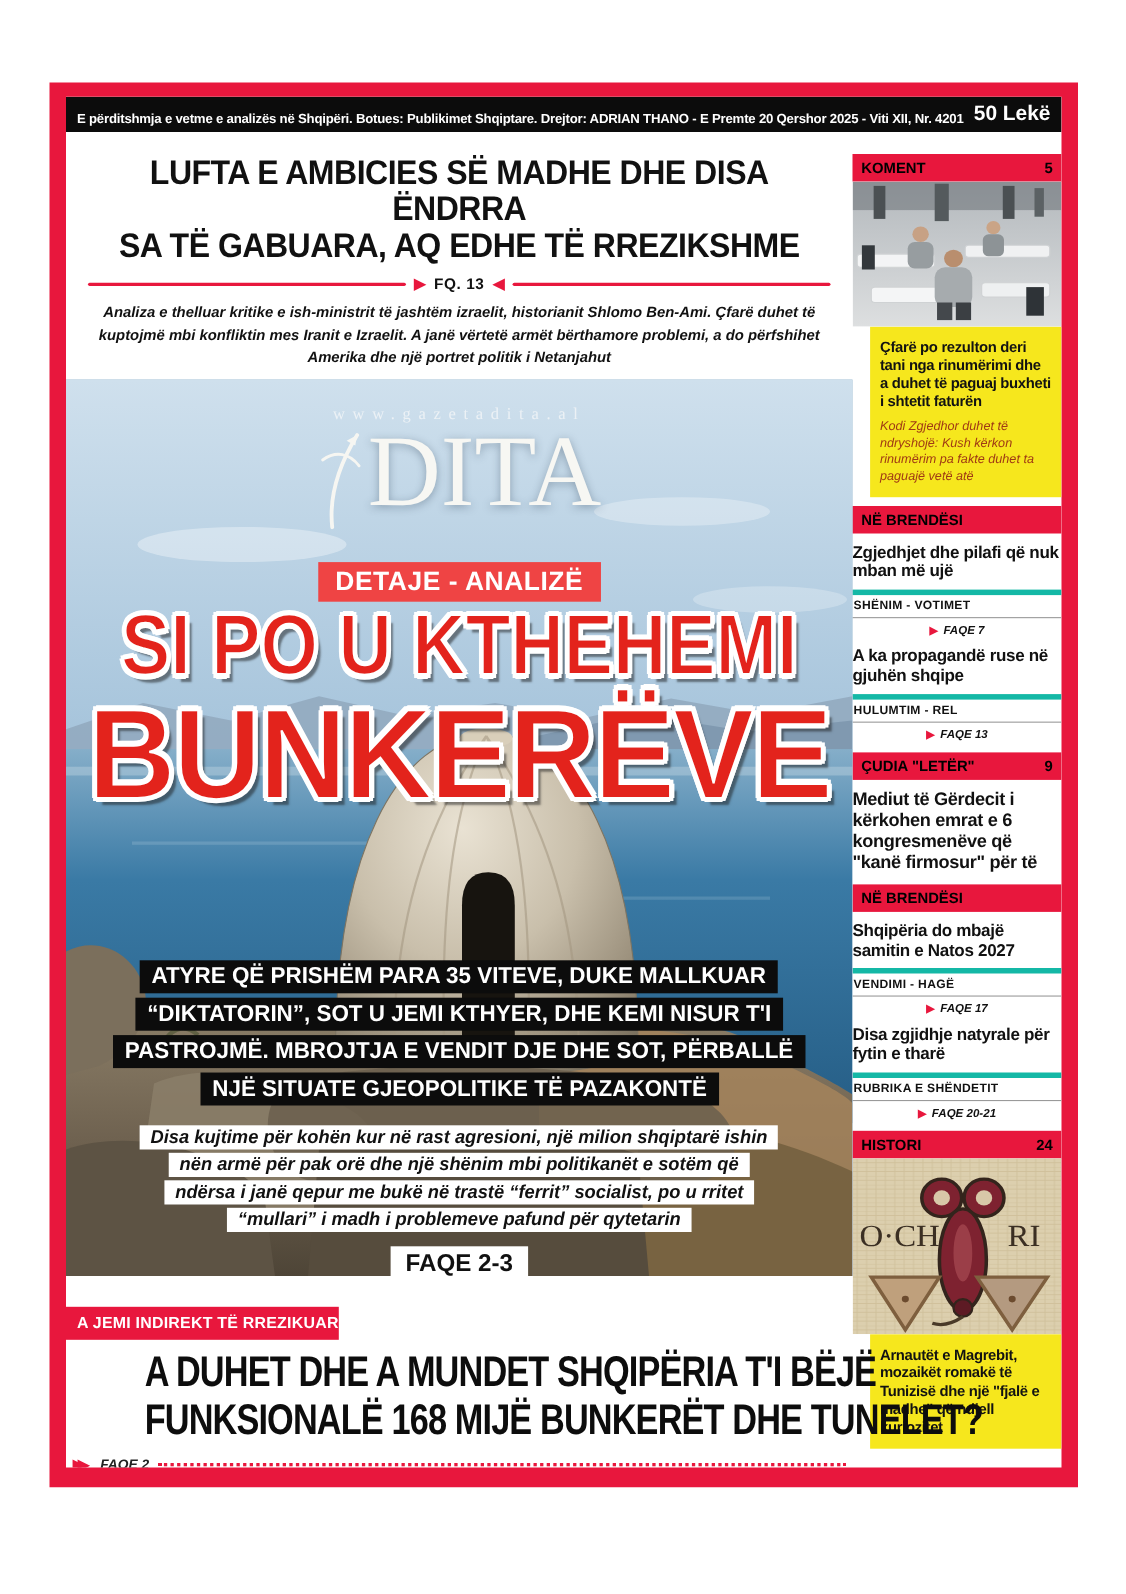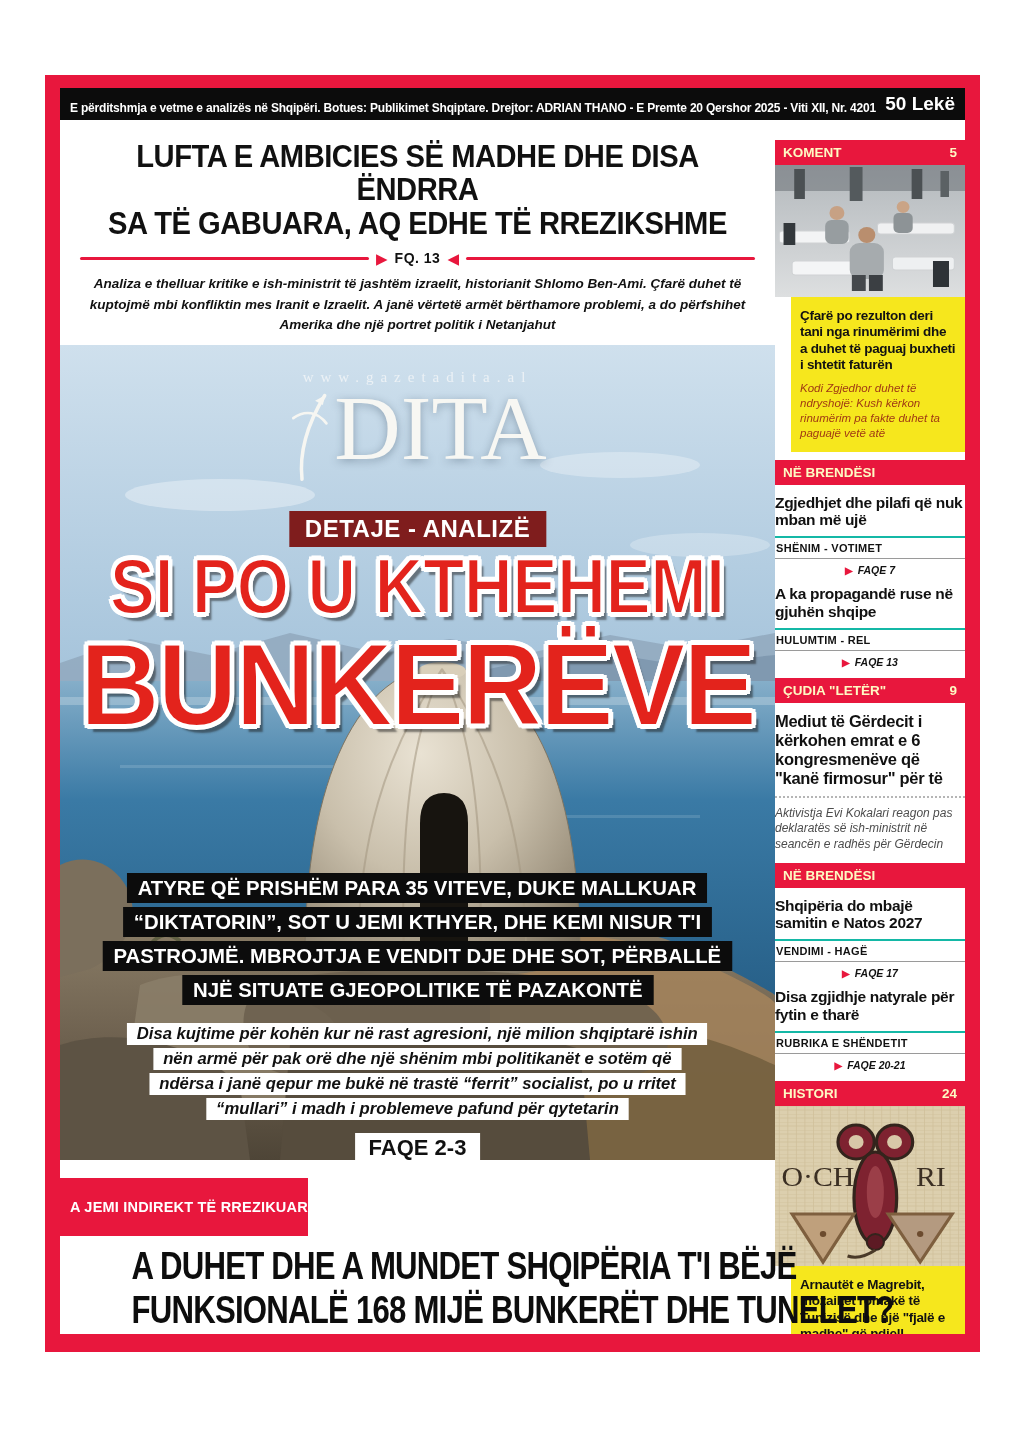--- a/index.html
+++ b/index.html
@@ -30,58 +30,58 @@
   .deck{font-style:italic;font-weight:bold;font-size:13.5px;text-align:center;line-height:1.5;margin:8px 4px 10px;}
   
   .hero{position:relative;height:815px;overflow:hidden;background:#9dbdd4;}
   .scene{position:absolute;inset:0;width:100%;height:100%;}
   .logo-block{position:absolute;top:24px;left:0;right:0;text-align:center;}
   .logo-site{font-family:"Liberation Serif",serif;font-size:15px;letter-spacing:7px;color:#f0f4f7;opacity:.9;}
   .logo-word{display:flex;justify-content:center;align-items:flex-start;gap:4px;
     font-family:"Liberation Serif",serif;font-size:92px;line-height:.92;color:#f7f7f3;
     text-shadow:0 2px 8px rgba(50,70,90,.4);}
   .sword{margin-top:6px;}
-  .kicker{position:absolute;top:166px;left:50%;transform:translateX(-50%);background:#7f1d1d;color:#fff;
+  .kicker{position:absolute;top:166px;left:50%;transform:translateX(-50%);background:#ef4444;color:#fff;
     font-weight:bold;font-size:24px;padding:4px 16px;letter-spacing:.5px;white-space:nowrap;}
   .cover-title{position:absolute;top:202px;width:100%;text-align:center;font-weight:bold;color:var(--titlered);}
   .outlined{-webkit-text-stroke:2px #ffffff;
     text-shadow:-3px -3px 0 #fff,3px -3px 0 #fff,-3px 3px 0 #fff,3px 3px 0 #fff,
       0 -4px 0 #fff,0 4px 0 #fff,-4px 0 0 #fff,4px 0 0 #fff,6px 7px 2px rgba(25,25,25,.5);}
   .ct1{font-size:78px;line-height:1;transform:scaleX(.86);white-space:nowrap;}
   .ct2{font-size:116px;line-height:1;margin-top:2px;transform:scaleX(.95);white-space:nowrap;letter-spacing:-2px;}
   .black-strips{position:absolute;top:528px;width:100%;display:flex;flex-direction:column;align-items:center;gap:4px;}
   .bline{background:#0c0c0c;color:#fff;font-weight:bold;font-size:21px;padding:3px 11px;
     transform:scaleX(.97);white-space:nowrap;}
   .white-strips{position:absolute;top:678px;width:100%;display:flex;flex-direction:column;align-items:center;gap:3px;}
   .wline{background:#ffffff;color:#111;font-style:italic;font-weight:bold;font-size:17px;padding:1px 10px;
     transform:scaleX(.98);white-space:nowrap;}
   .faqe23{position:absolute;top:788px;left:50%;transform:translateX(-50%);background:#fff;color:#111;
     font-weight:bold;font-size:22px;padding:2px 14px;white-space:nowrap;}
   
-  .bottom-kicker{margin-top:18px;width:248px;box-sizing:border-box;background:var(--red);color:#fff;
-    font-weight:bold;font-size:14.5px;padding:21px 10px;letter-spacing:.2px;white-space:nowrap;}
+  .bottom-kicker{margin-top:28px;width:248px;box-sizing:border-box;background:var(--red);color:#fff;
+    font-weight:bold;font-size:14.5px;padding:7px 10px;letter-spacing:.2px;white-space:nowrap;}
   .bottom-headline{margin-top:8px;text-align:center;font-weight:bold;color:#0d0d0d;}
   .bh-line{font-size:39px;line-height:1.12;letter-spacing:-1px;transform:scaleX(.8);white-space:nowrap;}
   .faqe2-row{display:flex;align-items:center;gap:8px;margin:10px 6px 2px;}
   .ff-icon{color:var(--red);font-size:15px;letter-spacing:-7px;line-height:1;padding-right:8px;}
   .faqe2-label{font-style:italic;font-weight:bold;font-size:12.5px;color:#222;white-space:nowrap;}
   .dotline{flex:1;border-top:3px dotted var(--red);margin-top:1px;}
   .bottom-deck{font-style:italic;font-size:14.5px;text-align:center;line-height:1.5;margin:10px 10px 0;color:#1d1d1d;}
   
-  .side-head{background:var(--red);color:#fef9c3;font-weight:bold;font-size:13.5px;display:flex;
+  .side-head{background:var(--red);color:#000000;font-weight:bold;font-size:13.5px;display:flex;
     justify-content:space-between;align-items:center;padding:5px 8px;}
   .mt12{margin-top:12px;} .mt8{margin-top:8px;} .mt10{margin-top:10px;}
   .koment-photo{height:132px;overflow:hidden;}
   .koment-photo svg{display:block;width:100%;height:100%;}
   .yellow-box{background:var(--yellow);padding:11px 9px 11px;margin-left:16px;}
   .yb-title{font-weight:bold;font-size:13.5px;line-height:1.22;letter-spacing:-.3px;color:#121212;}
   .yb-note{font-style:italic;font-size:11.5px;line-height:1.3;color:#a03a14;margin-top:7px;}
   .side-item{margin-top:9px;}
   .si-title{font-weight:bold;font-size:15.5px;line-height:1.15;letter-spacing:-.3px;}
-  .si-tag{font-size:11px;font-weight:bold;letter-spacing:.3px;border-top:2px solid #14b8a6;
+  .si-tag{font-size:11px;font-weight:bold;letter-spacing:.3px;border-top:5px solid #14b8a6;
     border-bottom:1px solid #9a9a9a;padding:4px 1px;margin-top:7px;}
   .si-page{text-align:center;font-style:italic;font-weight:bold;font-size:10.5px;margin:5px 0 1px;}
   .play{color:var(--red);font-style:normal;font-size:10px;margin-right:5px;}
   .cudia-note{font-style:italic;font-size:12px;line-height:1.3;color:#4c4c4c;margin-top:8px;
     border-top:2px dotted #b5b5b5;padding-top:8px;}
   .mosaic{height:160px;overflow:hidden;}
   .mosaic svg{display:block;width:100%;height:100%;}
 </style>
 </head>
 <body>
@@ -268,21 +268,20 @@
         <div class="si-tag">HULUMTIM - REL</div>
         <div class="si-page"><span class="play">▶</span><span>FAQE 13</span></div>
       </div>
 
       <div class="side-head mt10">
         <span>ÇUDIA "LETËR"</span>
         <span>9</span>
       </div>
       <div class="side-item">
         <div class="si-title" style="font-size:16.5px;">Mediut të Gërdecit i kërkohen emrat e 6 kongresmenëve që "kanë firmosur" për të</div>
-        <div class="cudia-note">Aktivistja Evi Kokalari reagon pas deklaratës së ish-ministrit në seancën e radhës për Gërdecin</div>
       </div>
 
       <div class="side-head mt10">
         <span>NË BRENDËSI</span>
       </div>
       <div class="side-item">
         <div class="si-title">Shqipëria do mbajë samitin e Natos 2027</div>
         <div class="si-tag">VENDIMI - HAGË</div>
         <div class="si-page"><span class="play">▶</span><span>FAQE 17</span></div>
       </div>

